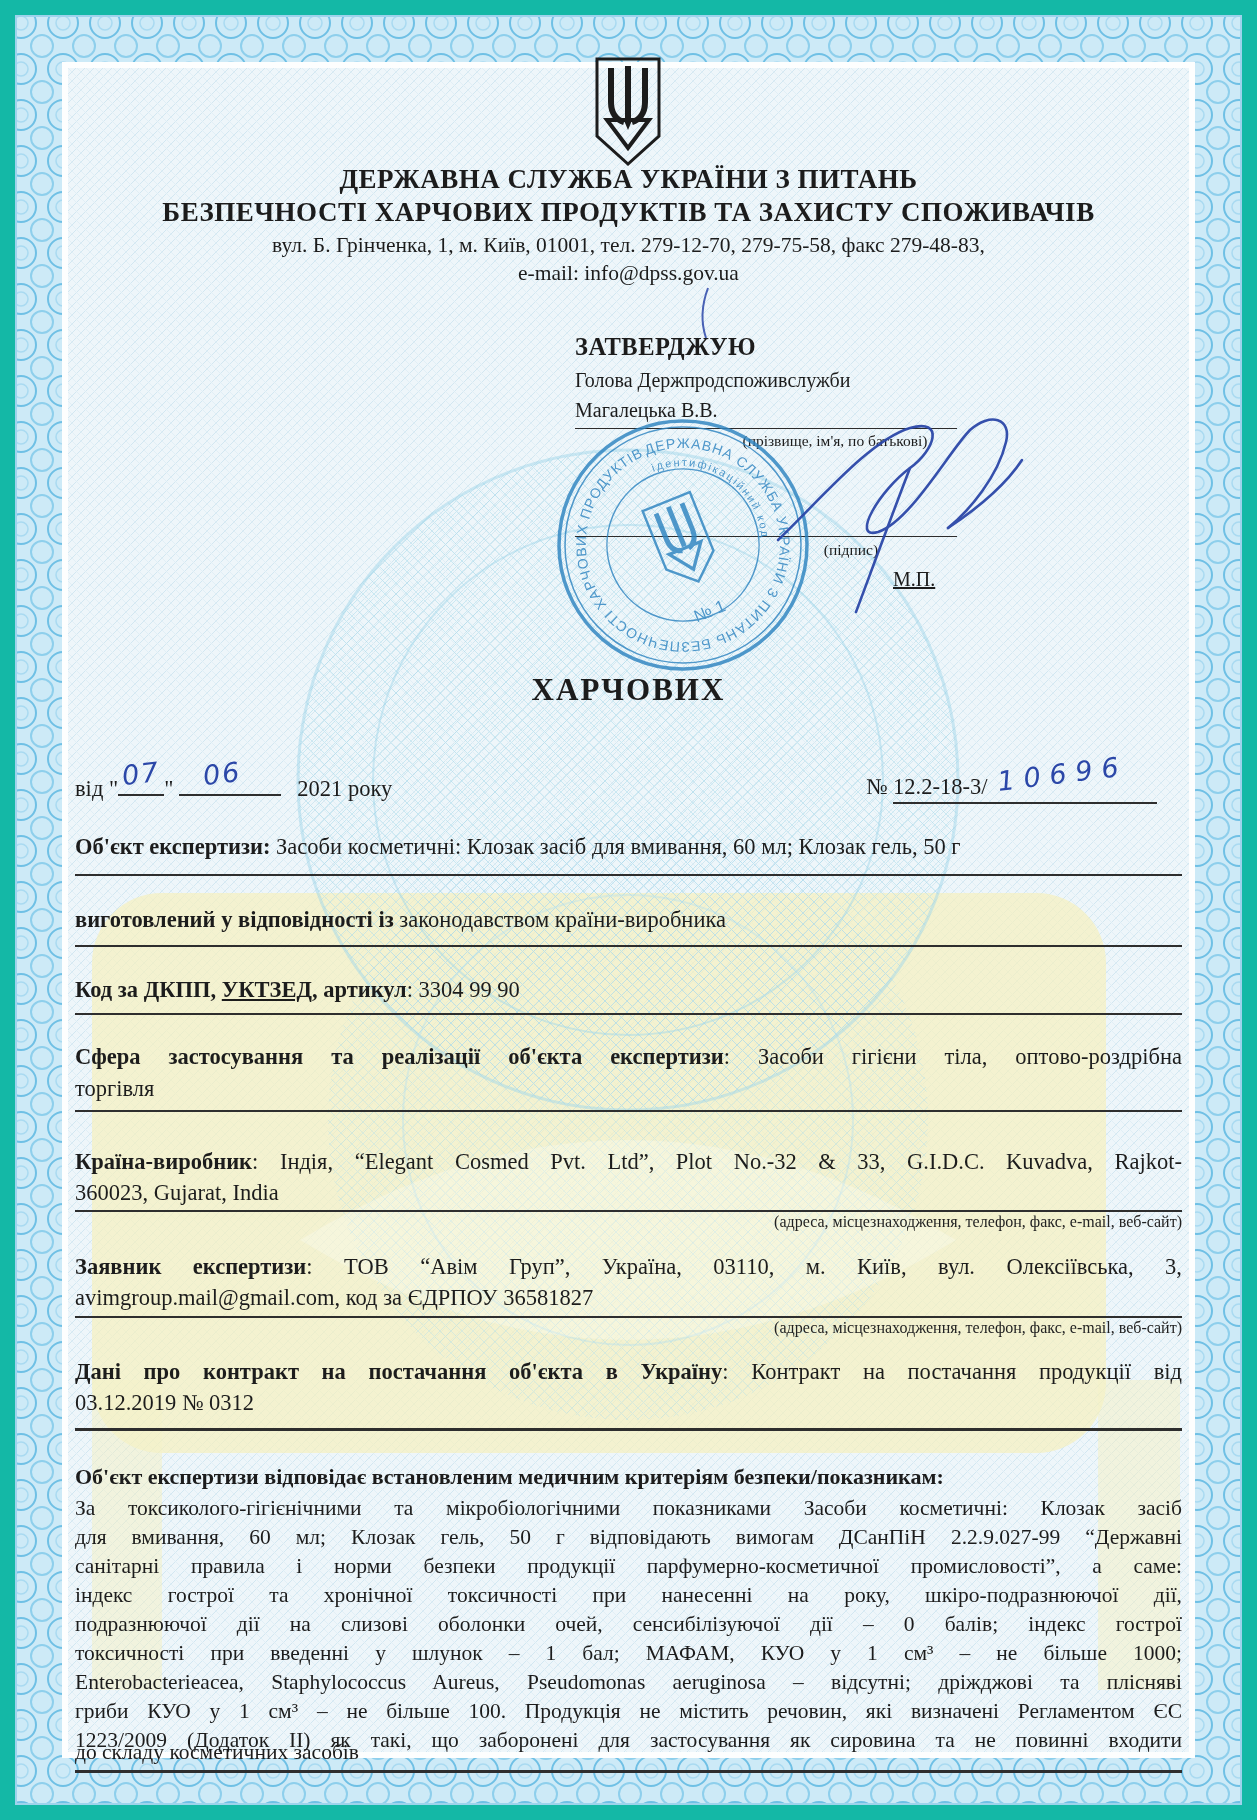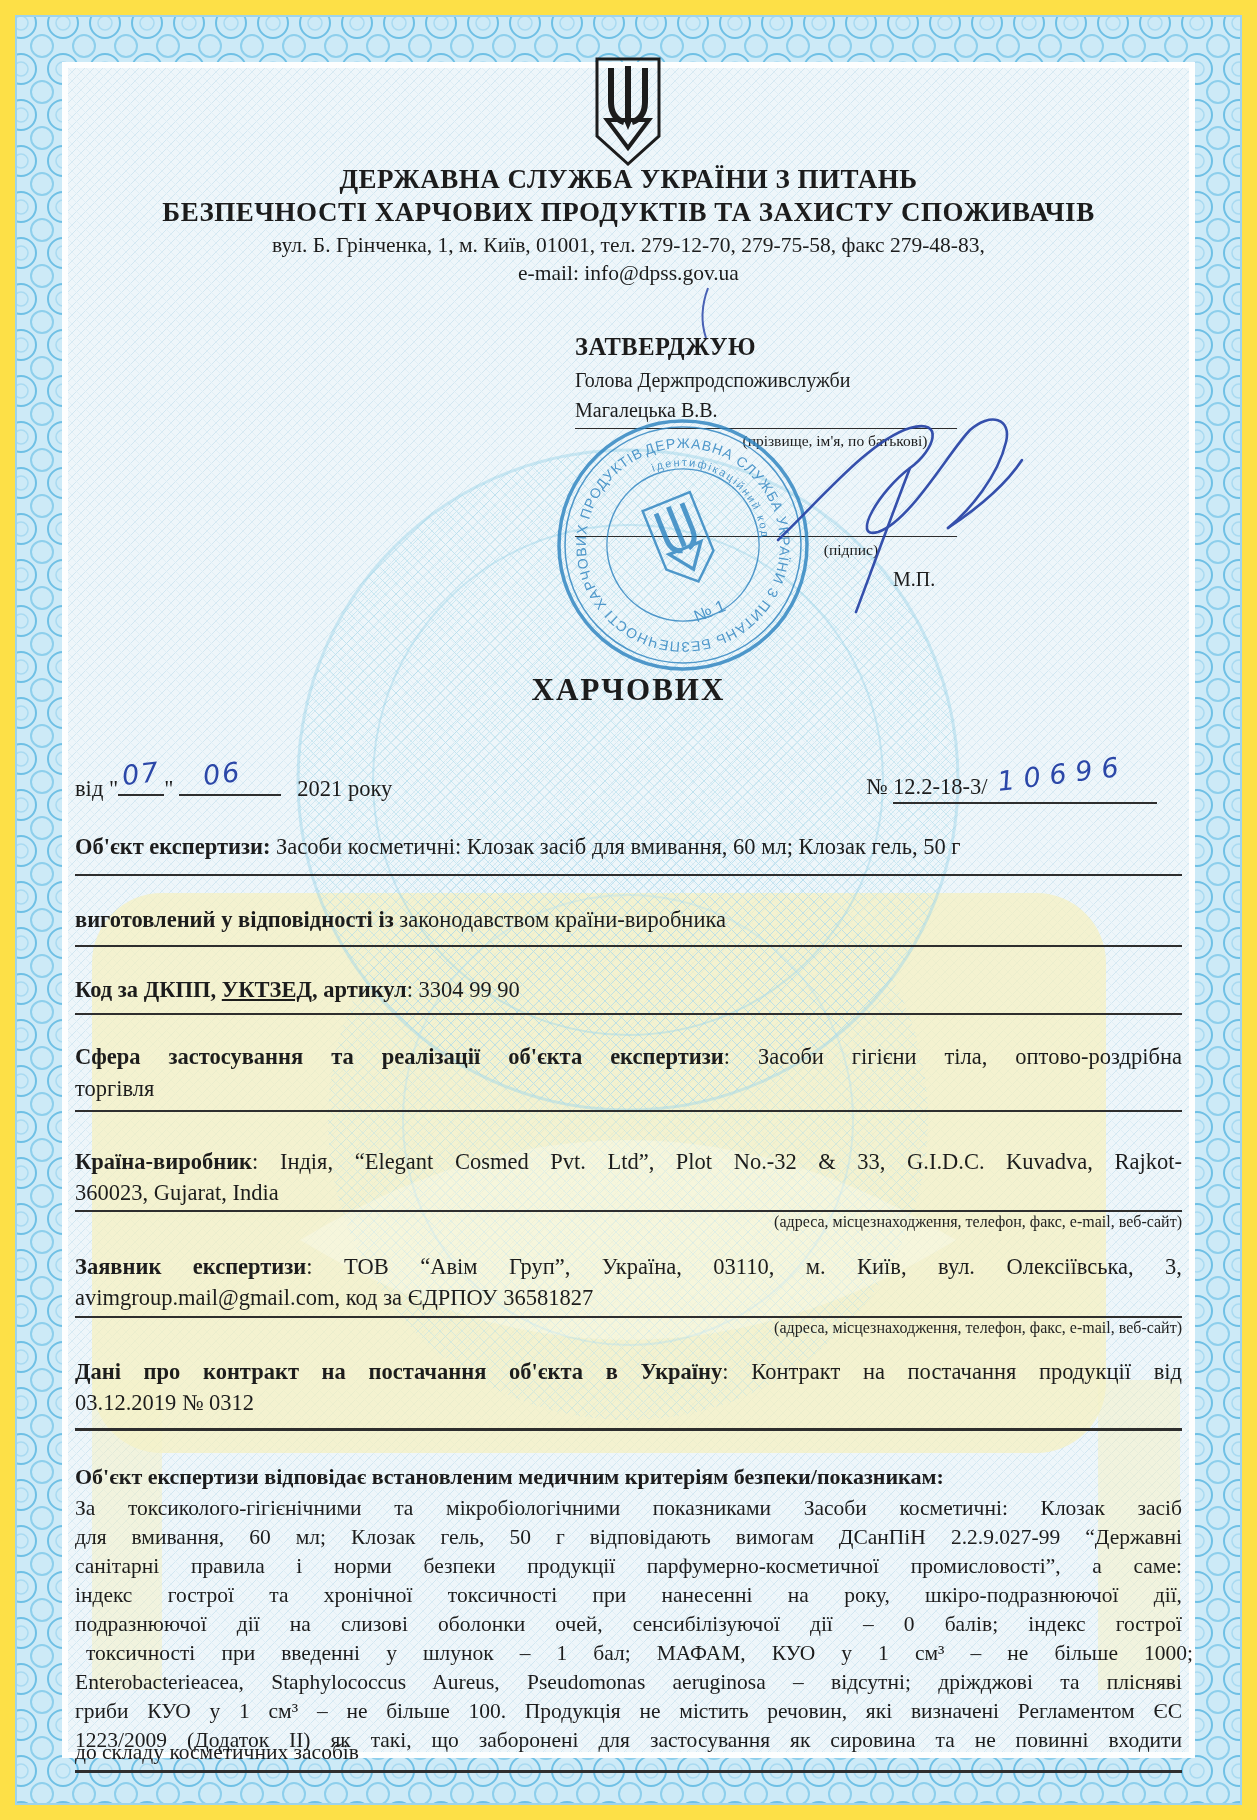--- a/index.html
+++ b/index.html
@@ -1,18 +1,18 @@
 <!DOCTYPE html>
 <html><head>
 <meta charset="utf-8">
 <style>
   html,body{margin:0;padding:0;background:#888;}
   #page{
     position:relative;width:1257px;height:1820px;margin:0 auto;
-    background:#fde047;overflow:hidden;
+    background:#14b8a6;overflow:hidden;
     font-family:"Liberation Serif", serif;color:#1c1c1c;
   }
   .abs{position:absolute;}
   svg{display:block;}
   
   .cwide{position:absolute;left:75px;width:1107px;text-align:center;}
   .h1{font-weight:bold;font-size:27px;letter-spacing:.5px;}
   .addr{font-size:21.5px;}
   
   .appr{font-size:20px;}
@@ -101,21 +101,21 @@
     <path d="M14 2 C8 18 6 34 12 52" fill="none" stroke="#2b47a8" stroke-width="2" opacity="0.85"></path>
   </svg>
 
   <div class="abs appr" style="left:575px;top:333px;font-weight:bold;font-size:24.5px;letter-spacing:.5px;">ЗАТВЕРДЖУЮ</div>
   <div class="abs appr" style="left:575px;top:369px;">Голова Держпродспоживслужби</div>
   <div class="abs appr" style="left:575px;top:399px;">Магалецька В.В.</div>
   <div class="uline" style="left:575px;top:428px;width:382px;"></div>
   <div class="abs small-hint" style="left:640px;top:432px;width:390px;">(прізвище, ім'я, по батькові)</div>
   <div class="uline" style="left:575px;top:536px;width:382px;"></div>
   <div class="abs small-hint" style="left:656px;top:541px;width:390px;">(підпис)</div>
-  <div class="abs appr" style="left:893px;top:568px;">М.П.</div>
+  <div class="abs appr" style="left:893px;top:568px;text-decoration:underline;">М.П.</div>
 
   <svg class="abs" style="left:552px;top:414px;opacity:.82;" width="262" height="262" viewBox="0 0 262 262">
     <defs>
       <path id="ringPath" d="M131 34 A97 97 0 1 1 130.9 34"></path>
       <path id="innerArc" d="M131 52 A79 79 0 1 1 130.9 52"></path>
     </defs>
     <g transform="rotate(-22 131 131)" fill="none" stroke="#2d83c0">
       <circle cx="131" cy="131" r="124" stroke-width="3.5"></circle>
       <circle cx="131" cy="131" r="118" stroke-width="1.5"></circle>
       <circle cx="131" cy="131" r="76" stroke-width="1.5"></circle>
@@ -195,20 +195,20 @@
   </div>
   <div class="row" style="top:1388px;">03.12.2019 № 0312</div>
   <div class="rule" style="top:1428px;border-top-width:3px;"></div>
 
   <div class="row" style="top:1462px;font-weight:bold;font-size:22px;">Об'єкт експертизи відповідає встановленим медичним критеріям безпеки/показникам:</div>
   <div class="pline pj" style="top:1496px;">За токсиколого-гігієнічними та мікробіологічними показниками Засоби косметичні: Клозак засіб</div>
   <div class="pline pj" style="top:1525px;">для вмивання, 60 мл; Клозак гель, 50 г відповідають вимогам ДСанПіН 2.2.9.027-99 “Державні</div>
   <div class="pline pj" style="top:1554px;">санітарні правила і норми безпеки продукції парфумерно-косметичної промисловості”, а саме:</div>
   <div class="pline pj" style="top:1583px;">індекс гострої та хронічної токсичності при нанесенні на року, шкіро-подразнюючої дії,</div>
   <div class="pline pj" style="top:1612px;">подразнюючої дії на слизові оболонки очей, сенсибілізуючої дії – 0 балів; індекс гострої</div>
-  <div class="pline pj" style="top:1641px;margin-left:11px;">токсичності при введенні у шлунок – 1 бал; МАФАМ, КУО у 1 см³ – не більше 1000;</div>
+  <div class="pline pj" style="top:1641px;">токсичності при введенні у шлунок – 1 бал; МАФАМ, КУО у 1 см³ – не більше 1000;</div>
   <div class="pline pj" style="top:1670px;">Enterobacterieacea, Staphylococcus Aureus, Pseudomonas aeruginosa – відсутні; дріжджові та плісняві</div>
   <div class="pline pj" style="top:1699px;">гриби КУО у 1 см³ – не більше 100. Продукція не містить речовин, які визначені Регламентом ЄС</div>
   <div class="pline pj" style="top:1728px;">1223/2009 (Додаток ІІ) як такі, що заборонені для застосування як сировина та не повинні входити</div>
   <div class="pline" style="top:1740px;">до складу косметичних засобів</div>
   <div class="rule" style="top:1770px;border-top-width:3px;"></div>
 
 </div>
 
 </body></html>

